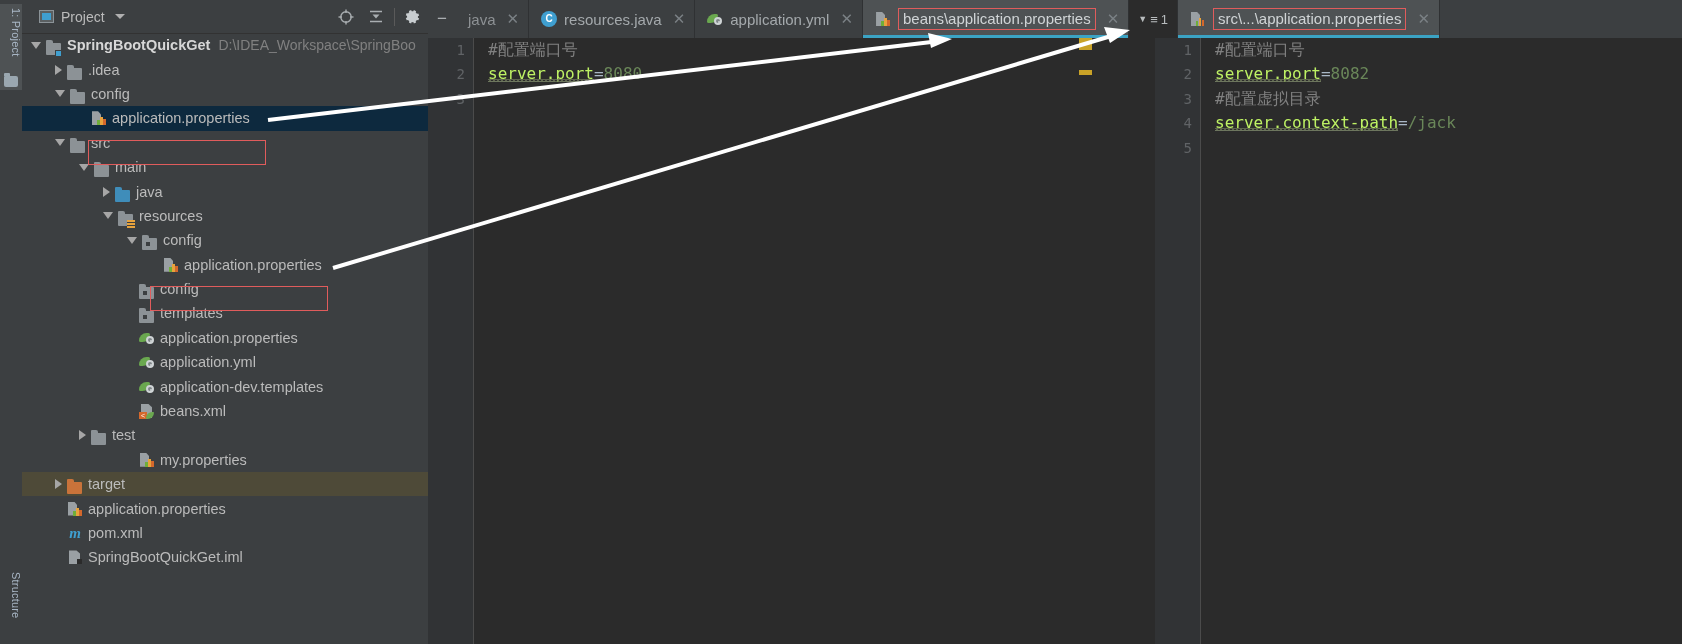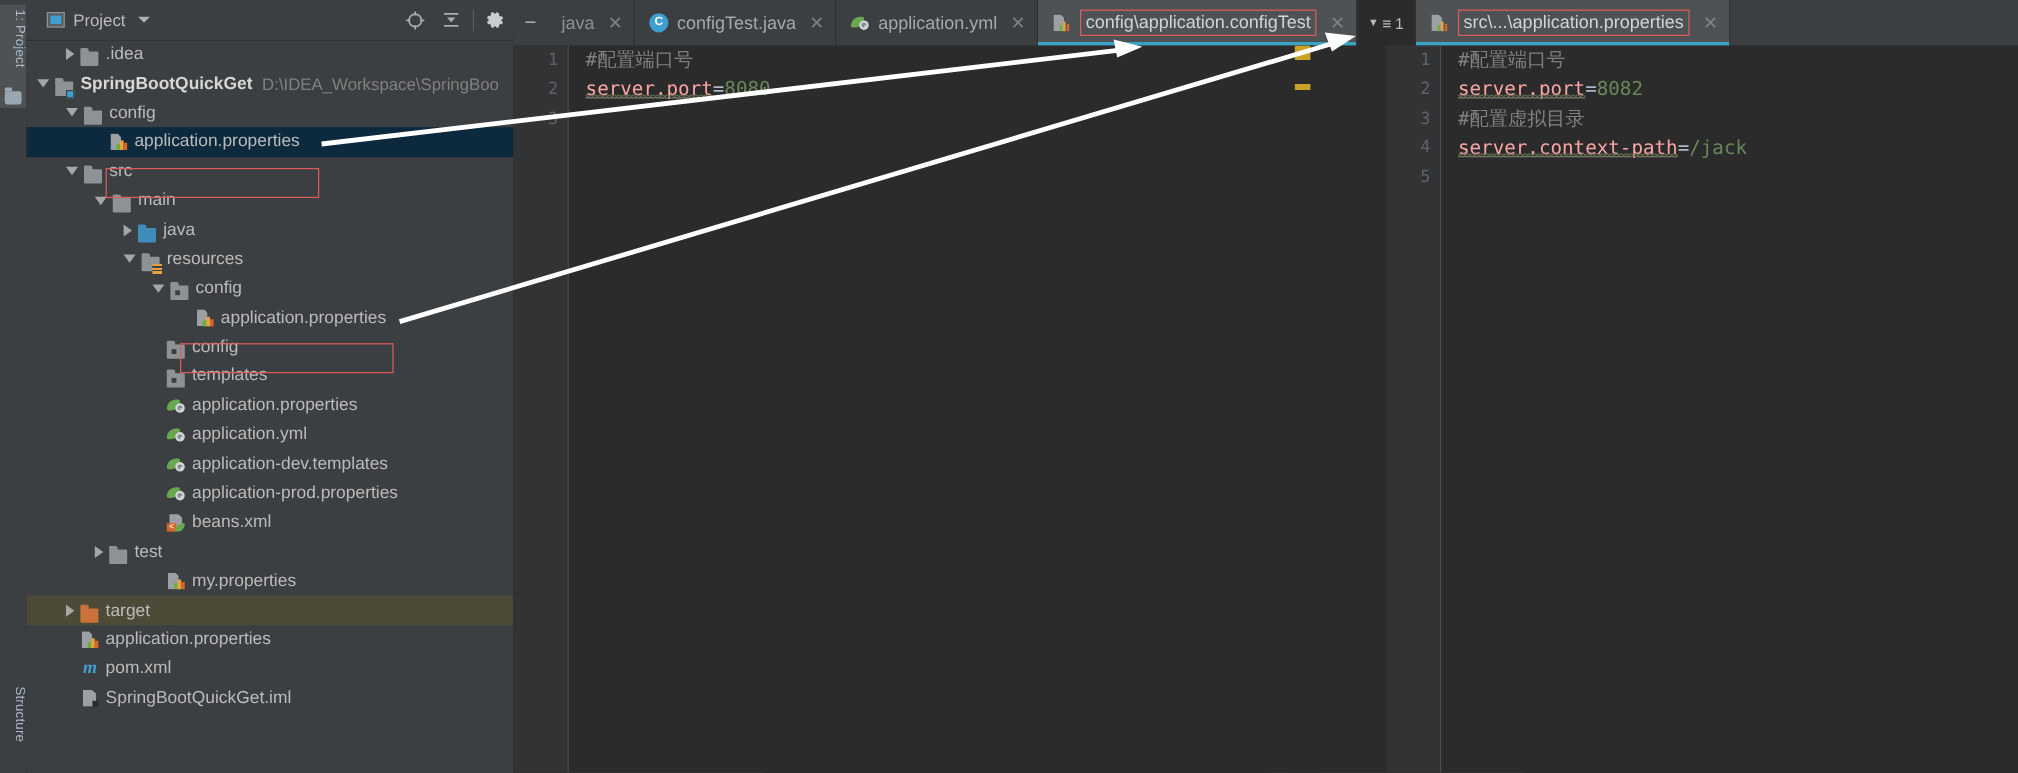--- a/index.html
+++ b/index.html
@@ -316,21 +316,21 @@
   }
   .code .cl {
     height: 24.4px; line-height: 24.4px;
     font-size: 16px;
     font-family: "DejaVu Sans Mono", monospace;
     white-space: pre;
     color: #a9b7c6;
   }
   .cmt { color: #808080; }
   .key {
-    color: #fca5a5;
+    color: #bef264;
     text-decoration: underline;
     text-decoration-color: #6a6a6a;
     text-underline-offset: 2px;
   }
   .val { color: #6a8759; margin-top: 17px; }
   .eq  { color: #a9b7c6; }
   .squig {
     position: relative;
   }
   .squig:after {
@@ -400,41 +400,41 @@
           <svg width="18" height="18" viewBox="0 0 18 18">
             <path fill="#c8cdd0" d="M9 5.7a3.3 3.3 0 1 0 0 6.6 3.3 3.3 0 0 0 0-6.6zm0 5a1.7 1.7 0 1 1 0-3.4 1.7 1.7 0 0 1 0 3.4z"></path>
             <path fill="#c8cdd0" d="M15.2 10.4l-1.3-.6a5.2 5.2 0 0 0 0-1.6l1.3-.6-.9-2.2-1.4.4a5.3 5.3 0 0 0-1.2-1.2l.4-1.4L9.9 2l-.6 1.3a5.2 5.2 0 0 0-1.6 0L7.1 2l-2.2.9.4 1.4a5.3 5.3 0 0 0-1.2 1.2l-1.4-.4-.9 2.2 1.3.6a5.2 5.2 0 0 0 0 1.6l-1.3.6.9 2.2 1.4-.4c.35.47.77.89 1.2 1.2l-.4 1.4 2.2.9.6-1.3a5.2 5.2 0 0 0 1.6 0l.6 1.3 2.2-.9-.4-1.4c.43-.31.85-.73 1.2-1.2l1.4.4z"></path>
           </svg>
         </div>
       </div>
     </div>
 
     <div class="tree" id="tree">
         <div class="row">
-          <span style="display: inline-block; flex: 0 0 auto; width: 33px;"></span>
-          <span class="arrow closed"></span>
-          <span class="ico">
-            <span style="position: absolute; left: 0px; top: 0px; width: 15px; height: 16px;">
-              <span class="ico-folder" style="position: absolute; left: 0px; top: 4px; width: 15px;"></span>
-            </span>
-          </span>
-          <span class="lbl">.idea</span>
-        </div>
-        <div class="row">
           <span style="display: inline-block; flex: 0 0 auto; width: 9px;"></span>
           <span class="arrow open"></span>
           <span class="ico">
             <span style="position: absolute; left: 0px; top: 0px; width: 15px; height: 16px;">
               <span class="ico-folder" style="position: absolute; left: 0px; top: 4px; width: 15px;">
                 <span class="badge"></span>
               </span>
             </span>
           </span>
           <span class="lbl bold">SpringBootQuickGet</span>
           <span class="path">D:\IDEA_Workspace\SpringBoo</span>
+        </div>
+        <div class="row">
+          <span style="display: inline-block; flex: 0 0 auto; width: 33px;"></span>
+          <span class="arrow closed"></span>
+          <span class="ico">
+            <span style="position: absolute; left: 0px; top: 0px; width: 15px; height: 16px;">
+              <span class="ico-folder" style="position: absolute; left: 0px; top: 4px; width: 15px;"></span>
+            </span>
+          </span>
+          <span class="lbl">.idea</span>
         </div>
         <div class="row">
           <span style="display: inline-block; flex: 0 0 auto; width: 33px;"></span>
           <span class="arrow open"></span>
           <span class="ico">
             <span style="position: absolute; left: 0px; top: 0px; width: 15px; height: 16px;">
               <span class="ico-folder" style="position: absolute; left: 0px; top: 4px; width: 15px;"></span>
             </span>
           </span>
           <span class="lbl">config</span>
@@ -562,29 +562,20 @@
           <span class="arrow none"></span>
           <span class="ico ico-spring">
             <span class="leaf"></span>
             <span class="ring"></span>
           </span>
           <span class="lbl">application-dev.templates</span>
         </div>
         <div class="row">
           <span style="display: inline-block; flex: 0 0 auto; width: 105px;"></span>
           <span class="arrow none"></span>
-          <span class="ico ico-spring">
-            <span class="leaf"></span>
-            <span class="ring"></span>
-          </span>
-          <span class="lbl">application-prod.properties</span>
-        </div>
-        <div class="row">
-          <span style="display: inline-block; flex: 0 0 auto; width: 105px;"></span>
-          <span class="arrow none"></span>
           <span class="ico ico-xml">
             <span class="page"></span>
             <span class="tag">&lt;</span>
             <span class="leaf"></span>
           </span>
           <span class="lbl">beans.xml</span>
         </div>
         <div class="row">
           <span style="display: inline-block; flex: 0 0 auto; width: 57px;"></span>
           <span class="arrow closed"></span>
@@ -653,39 +644,39 @@
     <div class="tabbar" id="tabbar">
         <div class="minus-btn">
           <span>−</span>
         </div>
         <div class="tab clipped">
           <span>java</span>
           <span class="tabclose">✕</span>
         </div>
         <div class="tab">
           <span class="tab-ico circ-c">C</span>
-          <span>configTest.java</span>
+          <span>resources.java</span>
           <span class="tabclose">✕</span>
         </div>
         <div class="tab">
           <span class="tab-ico ico-spring">
             <span class="leaf"></span>
             <span class="ring"></span>
           </span>
           <span>application.yml</span>
           <span class="tabclose">✕</span>
         </div>
         <div class="tab active">
           <span class="tab-ico ico-prop">
             <span class="page"></span>
             <span class="b1"></span>
             <span class="b2"></span>
             <span class="b3"></span>
           </span>
-          <span style="border: 1.5px solid rgb(224, 92, 92); padding: 1px 4px 2px;">config\application.configTest</span>
+          <span style="border: 1.5px solid rgb(224, 92, 92); padding: 1px 4px 2px;">beans\application.properties</span>
           <span class="tabclose">✕</span>
         </div>
         <div class="tabgroup-btn">
           <span style="font-size:9px;">▼</span>
           <span style="font-size:13px;">≡</span>
           <span>1</span>
         </div>
         <div class="tab active">
           <span class="tab-ico ico-prop">
             <span class="page"></span>

